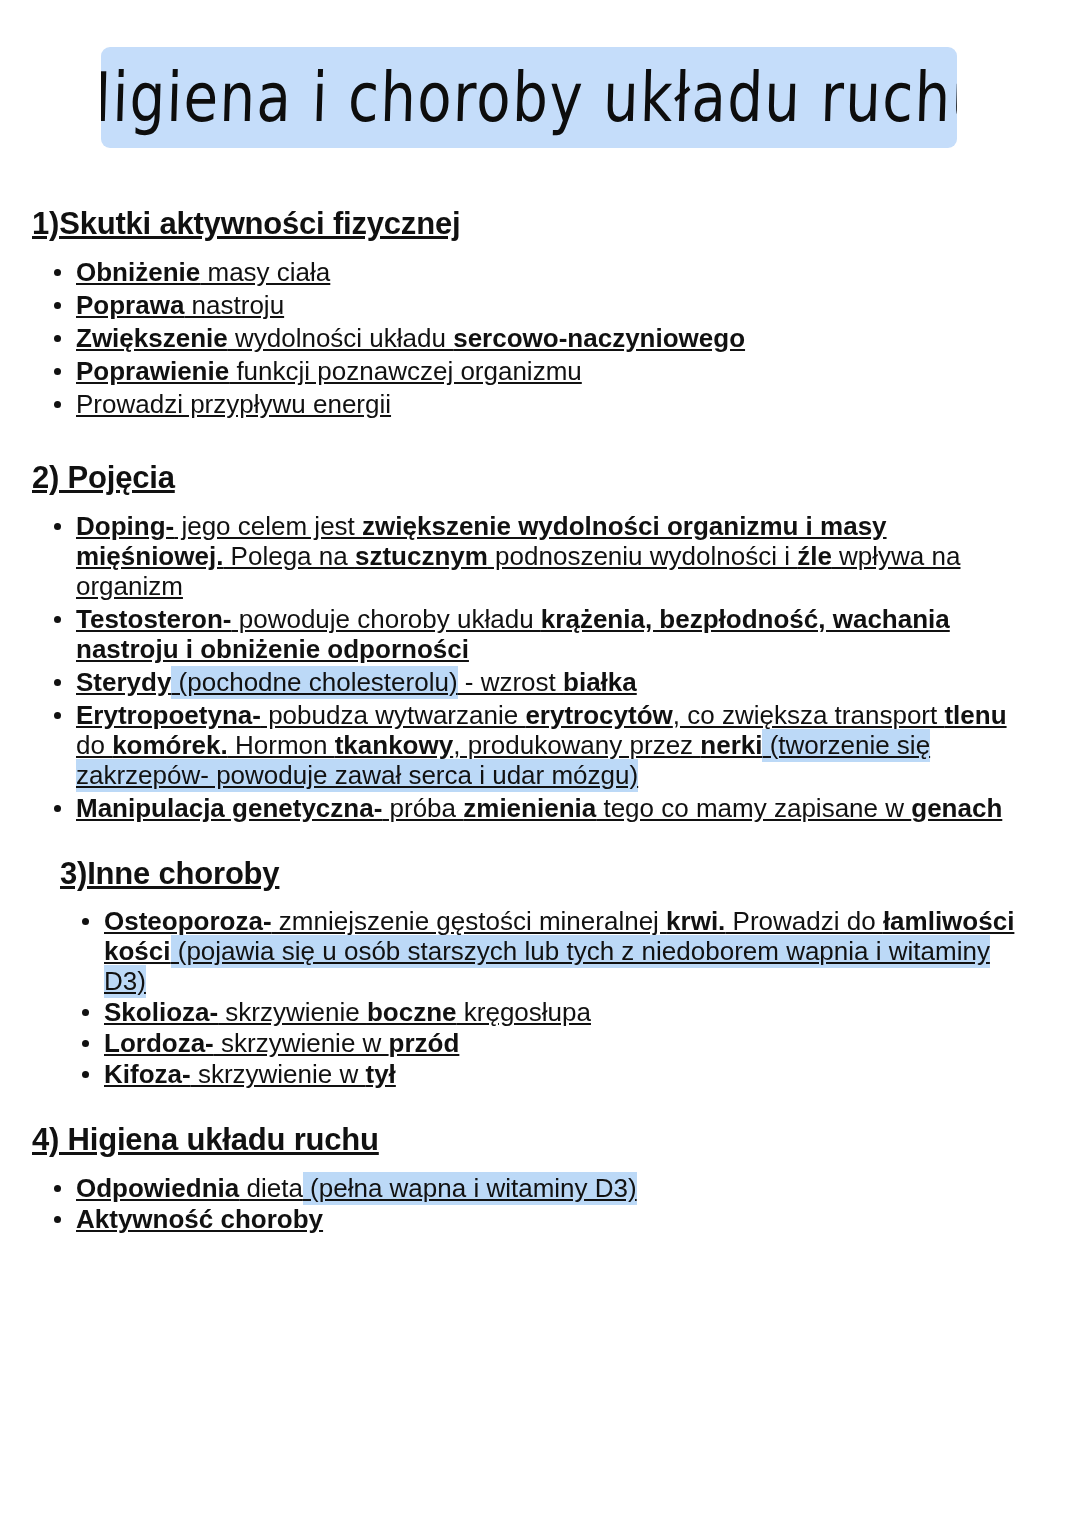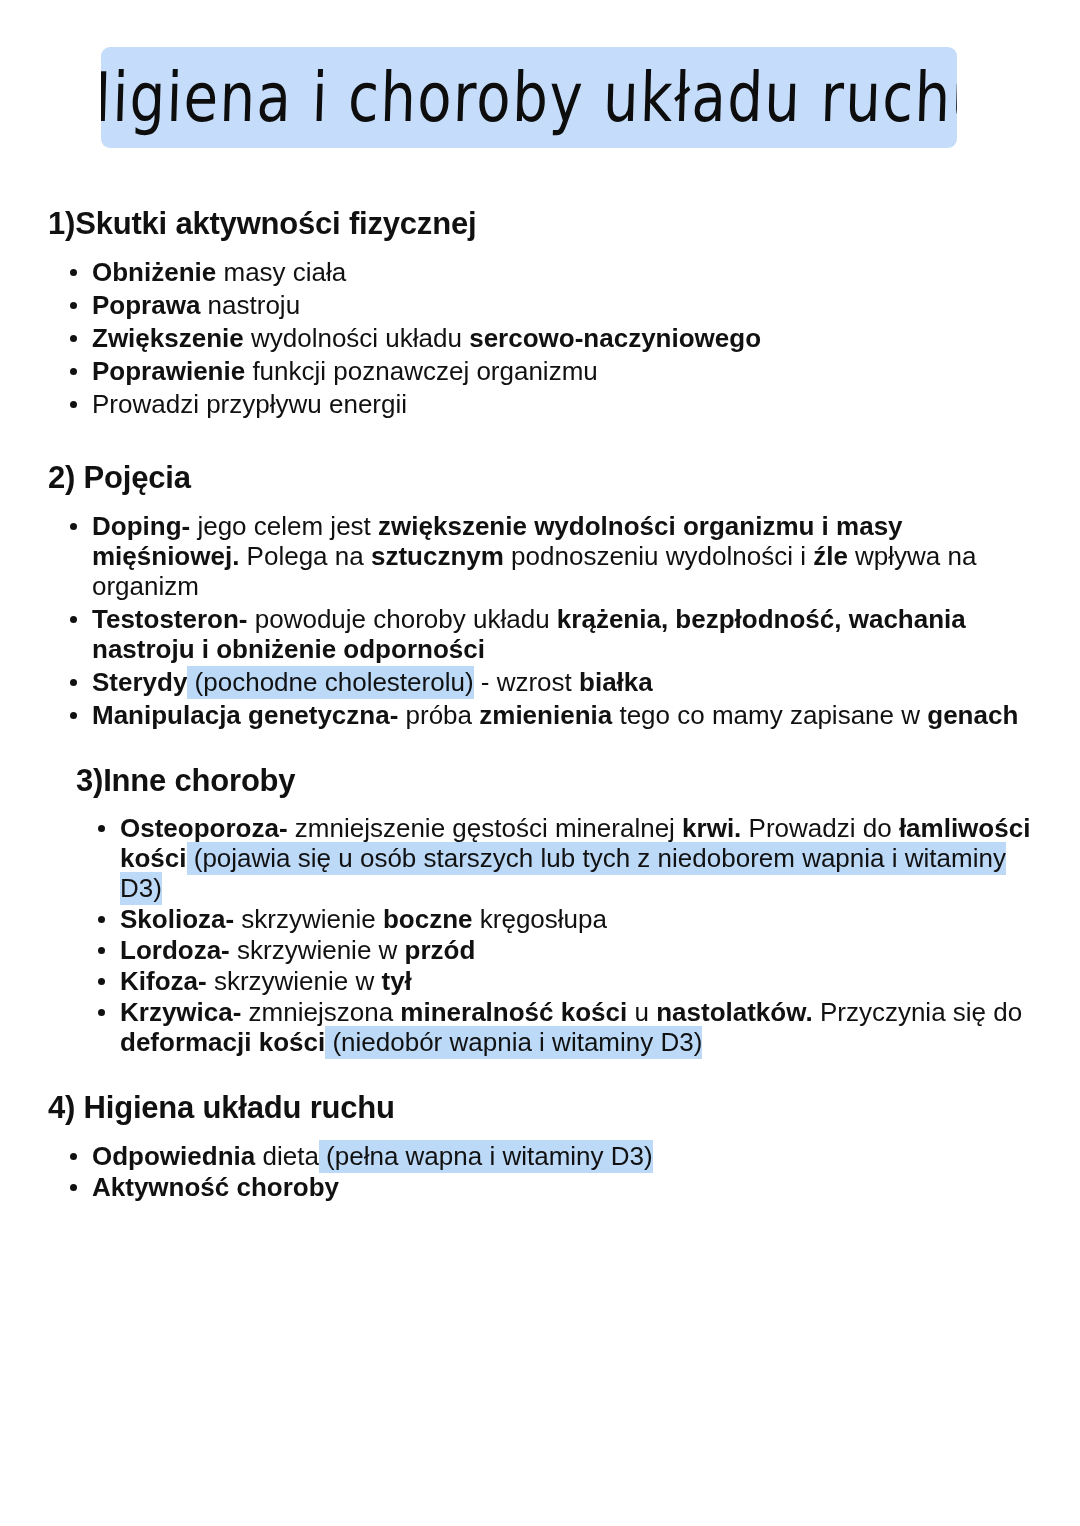--- a/index.html
+++ b/index.html
@@ -47,23 +47,24 @@
     letter-spacing: 1.5px;
     color: #0d0d0d;
     white-space: nowrap;
     transform: scaleY(1.22) skewX(-2deg);
     transform-origin: center center;
   }
 
   
   .content {
     position: absolute;
-    left: 48px;
+    left: 32px;
     top: 205px;
     width: 990px;
+    text-decoration: underline;
   }
 
   h2.section-heading {
     font-size: 31px;
     font-weight: bold;
     letter-spacing: -0.2px;
     margin: 0 0 6px 0;
     line-height: 1.22;
     color: #111111;
   }
@@ -130,32 +131,32 @@
           <li>Prowadzi przypływu energii</li>
         </ul>
     </div>
 
     <div class="section-block section-2">
       <h2 class="section-heading">2) Pojęcia</h2>
       <ul class="bullets">
           <li><b>Doping-</b> jego celem jest <b>zwiększenie wydolności organizmu i masy mięśniowej.</b> Polega na <b>sztucznym</b> podnoszeniu wydolności i <b>źle</b> wpływa na organizm</li>
           <li><b>Testosteron-</b> powoduje choroby układu <b>krążenia, bezpłodność, wachania nastroju i obniżenie odporności</b></li>
           <li><b>Sterydy</b><span class="hl"> (pochodne cholesterolu)</span> - wzrost <b>białka</b></li>
+          <li><b>Erytropoetyna-</b> pobudza wytwarzanie <b>erytrocytów</b>, co zwiększa transport <b>tlenu</b> do <b>komórek.</b> Hormon <b>tkankowy</b>, produkowany przez <b>nerki</b><span class="hl"> (tworzenie się zakrzepów- powoduje zawał serca i udar mózgu)</span></li>
           <li><b>Manipulacja genetyczna-</b> próba <b>zmienienia</b> tego co mamy zapisane w <b>genach</b></li>
         </ul>
     </div>
 
     <div class="section-block section-3">
       <h2 class="section-heading">3)Inne choroby</h2>
       <ul class="bullets tight">
           <li><b>Osteoporoza-</b> zmniejszenie gęstości mineralnej <b>krwi.</b> Prowadzi do <b>łamliwości kości</b><span class="hl"> (pojawia się u osób starszych lub tych z niedoborem wapnia i witaminy D3)</span></li>
           <li><b>Skolioza-</b> skrzywienie <b>boczne</b> kręgosłupa</li>
           <li><b>Lordoza-</b> skrzywienie w <b>przód</b></li>
           <li><b>Kifoza-</b> skrzywienie w <b>tył</b></li>
-          <li><b>Krzywica-</b> zmniejszona <b>mineralność kości</b> u <b>nastolatków.</b> Przyczynia się do <b>deformacji kości</b><span class="hl"> (niedobór wapnia i witaminy D3)</span></li>
         </ul>
     </div>
 
     <div class="section-block section-4">
       <h2 class="section-heading">4) Higiena układu ruchu</h2>
       <ul class="bullets tight">
           <li><b>Odpowiednia</b> dieta<span class="hl"> (pełna wapna i witaminy D3)</span></li>
           <li><b>Aktywność choroby</b></li>
         </ul>
     </div>

